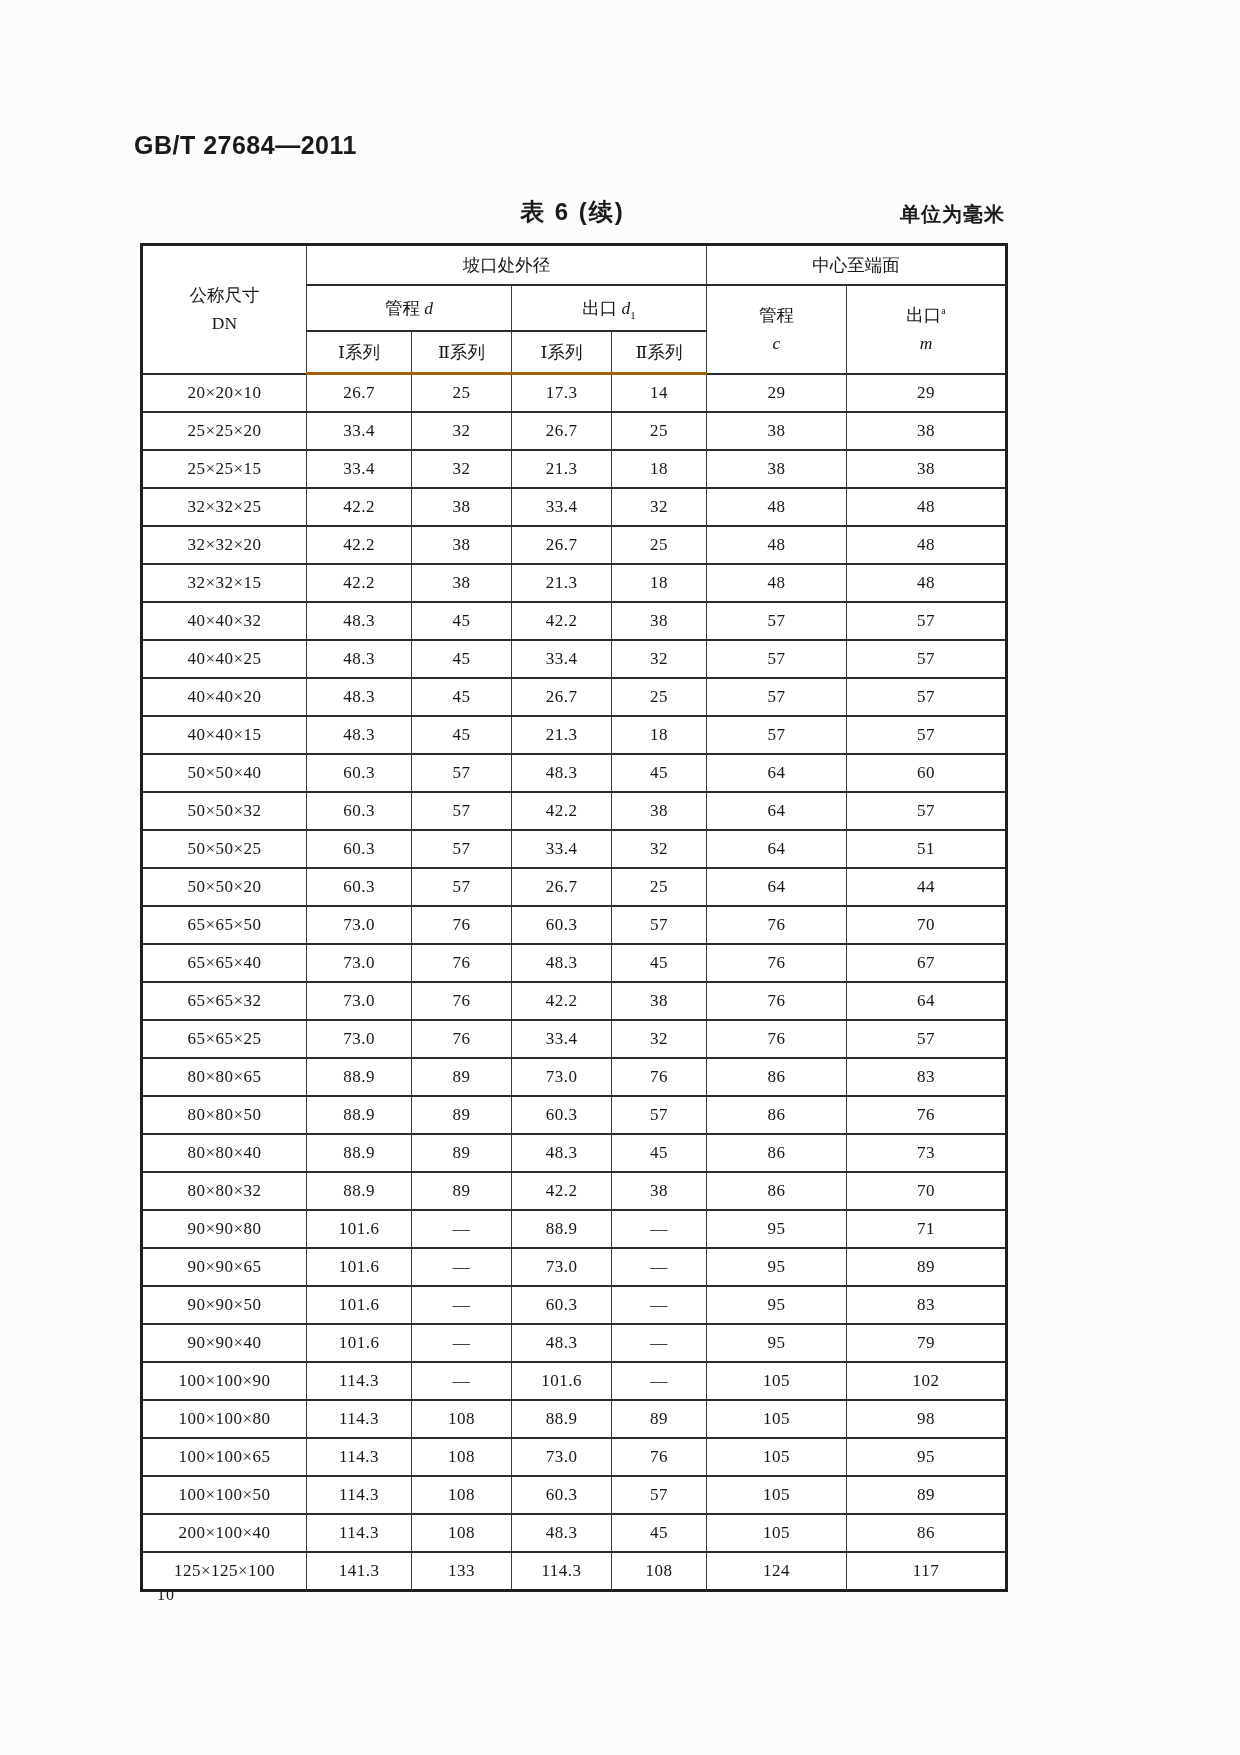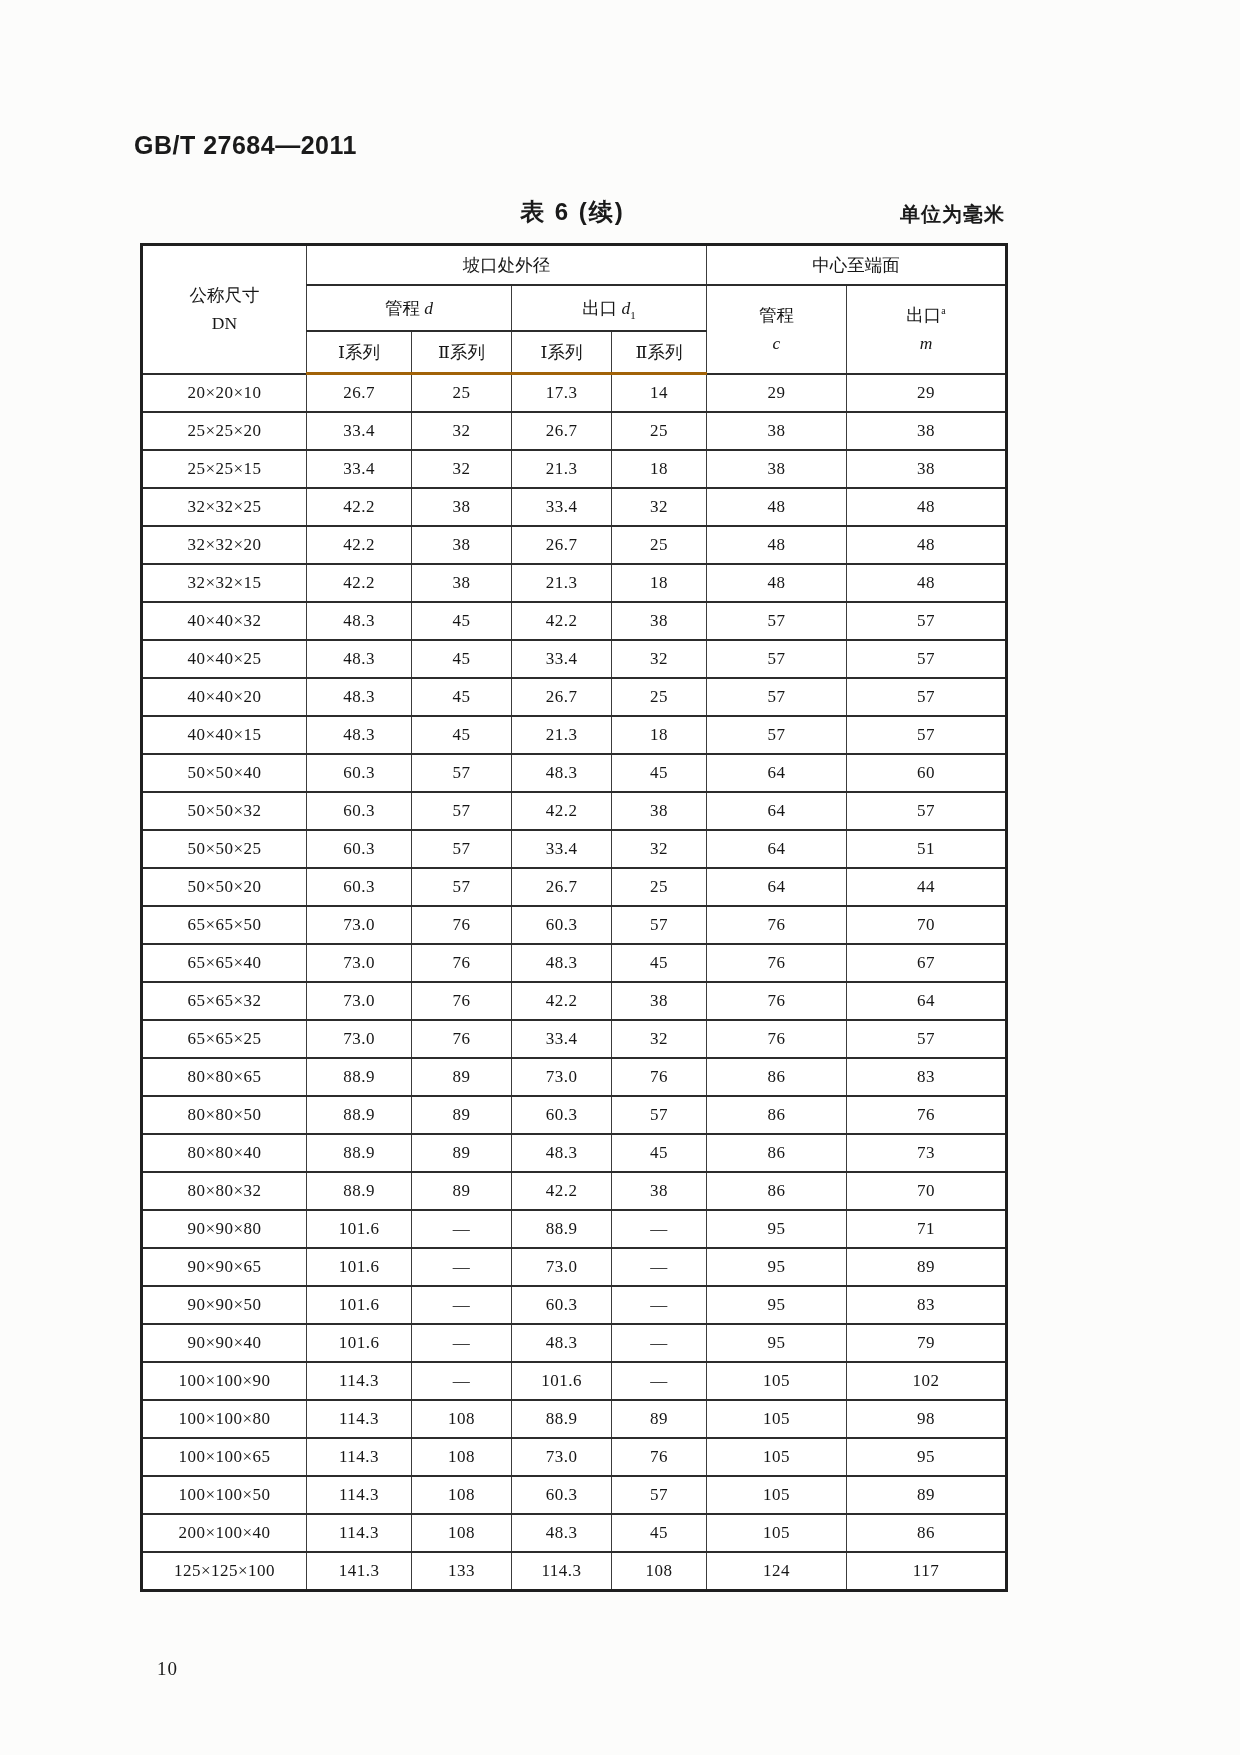--- a/index.html
+++ b/index.html
@@ -78,22 +78,22 @@
   table.t6 tbody td { height: 36px; letter-spacing: 0.5px; }
 
   .two-line div { line-height: 1.6; }
   .var { font-style: italic; font-family: "Liberation Serif", "DejaVu Serif", serif; }
   sup.fn { font-size: 10px; vertical-align: super; }
   sub.vs { font-size: 11px; }
 
   .page-number {
     position: absolute;
     left: 157px;
-    top: 1658px;
-    font-size: 19px;
+    top: 1586px;
+    font-size: 16px;
     letter-spacing: 1px;
   }
 </style>
 </head>
 <body>
 
 <div class="doc-number">GB/T 27684—2011</div>
 
 <div class="table-title">表 6 (续)</div>
 

